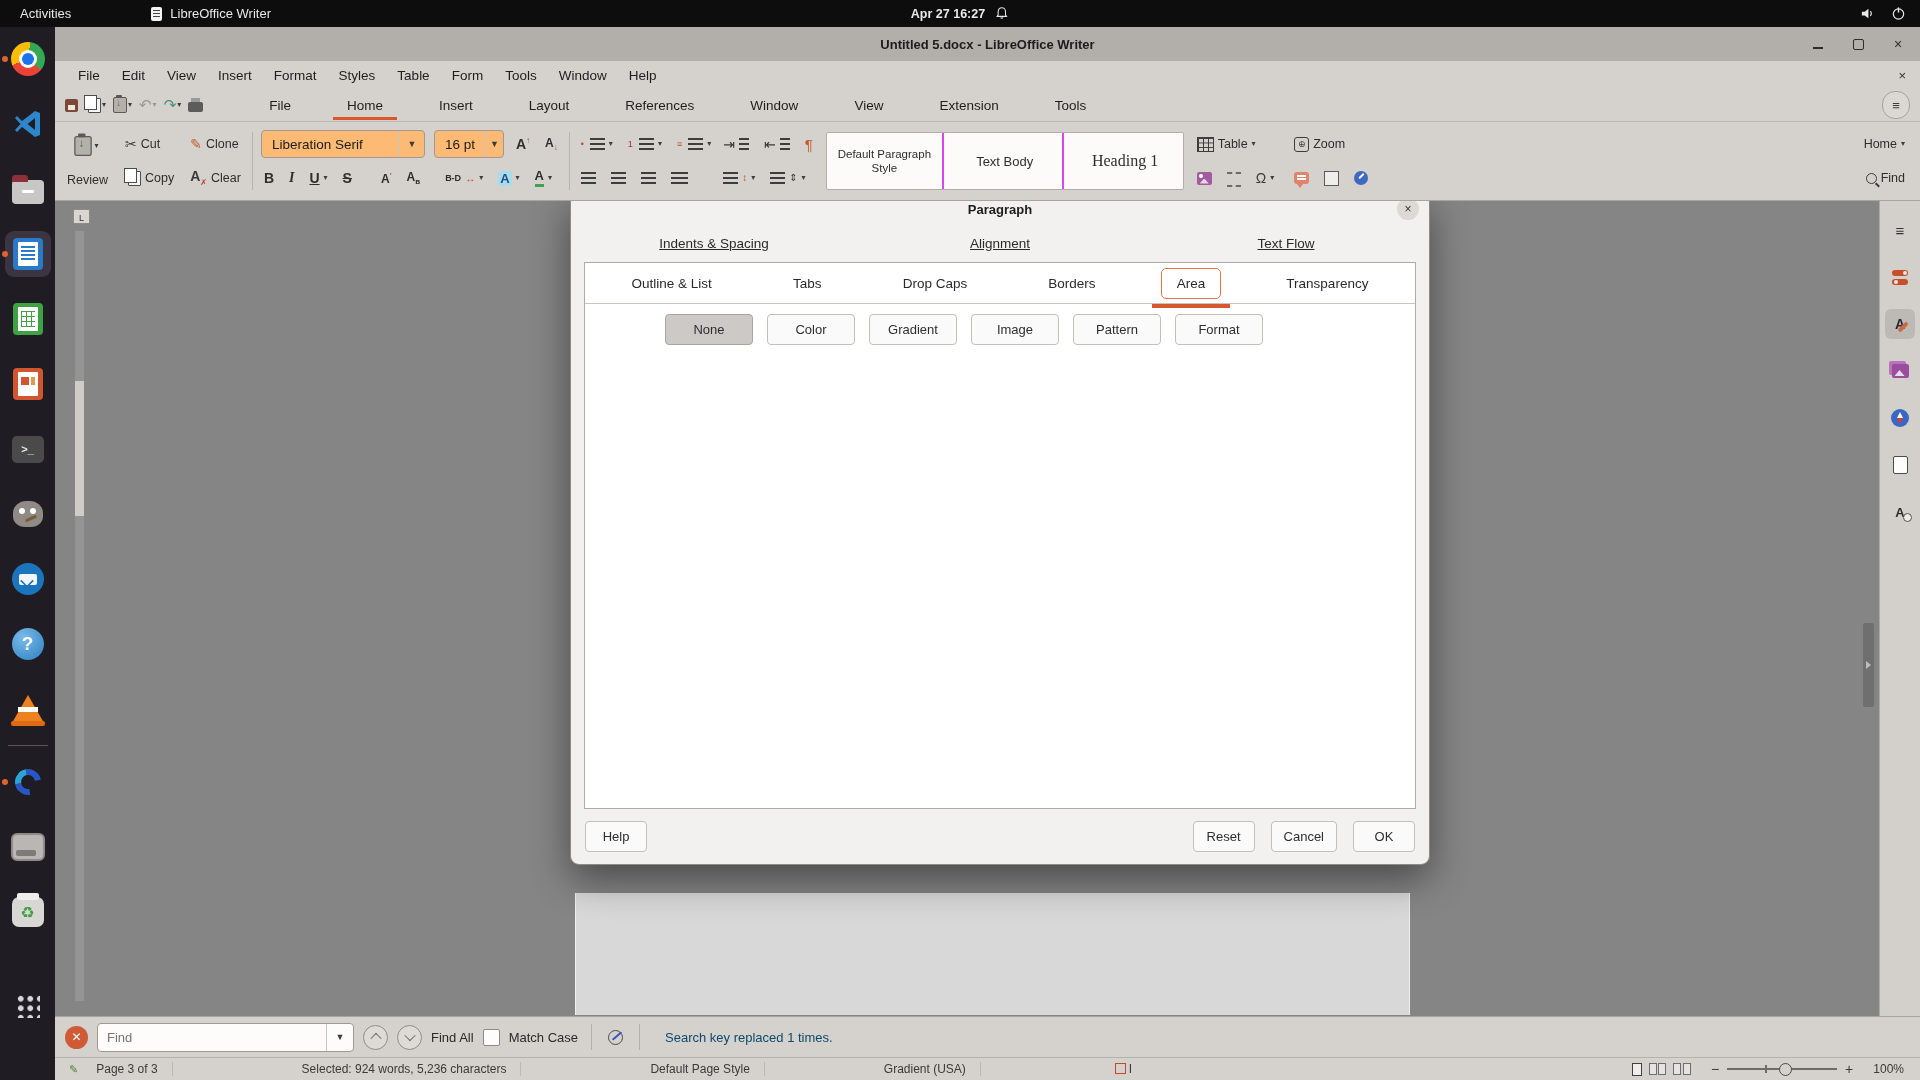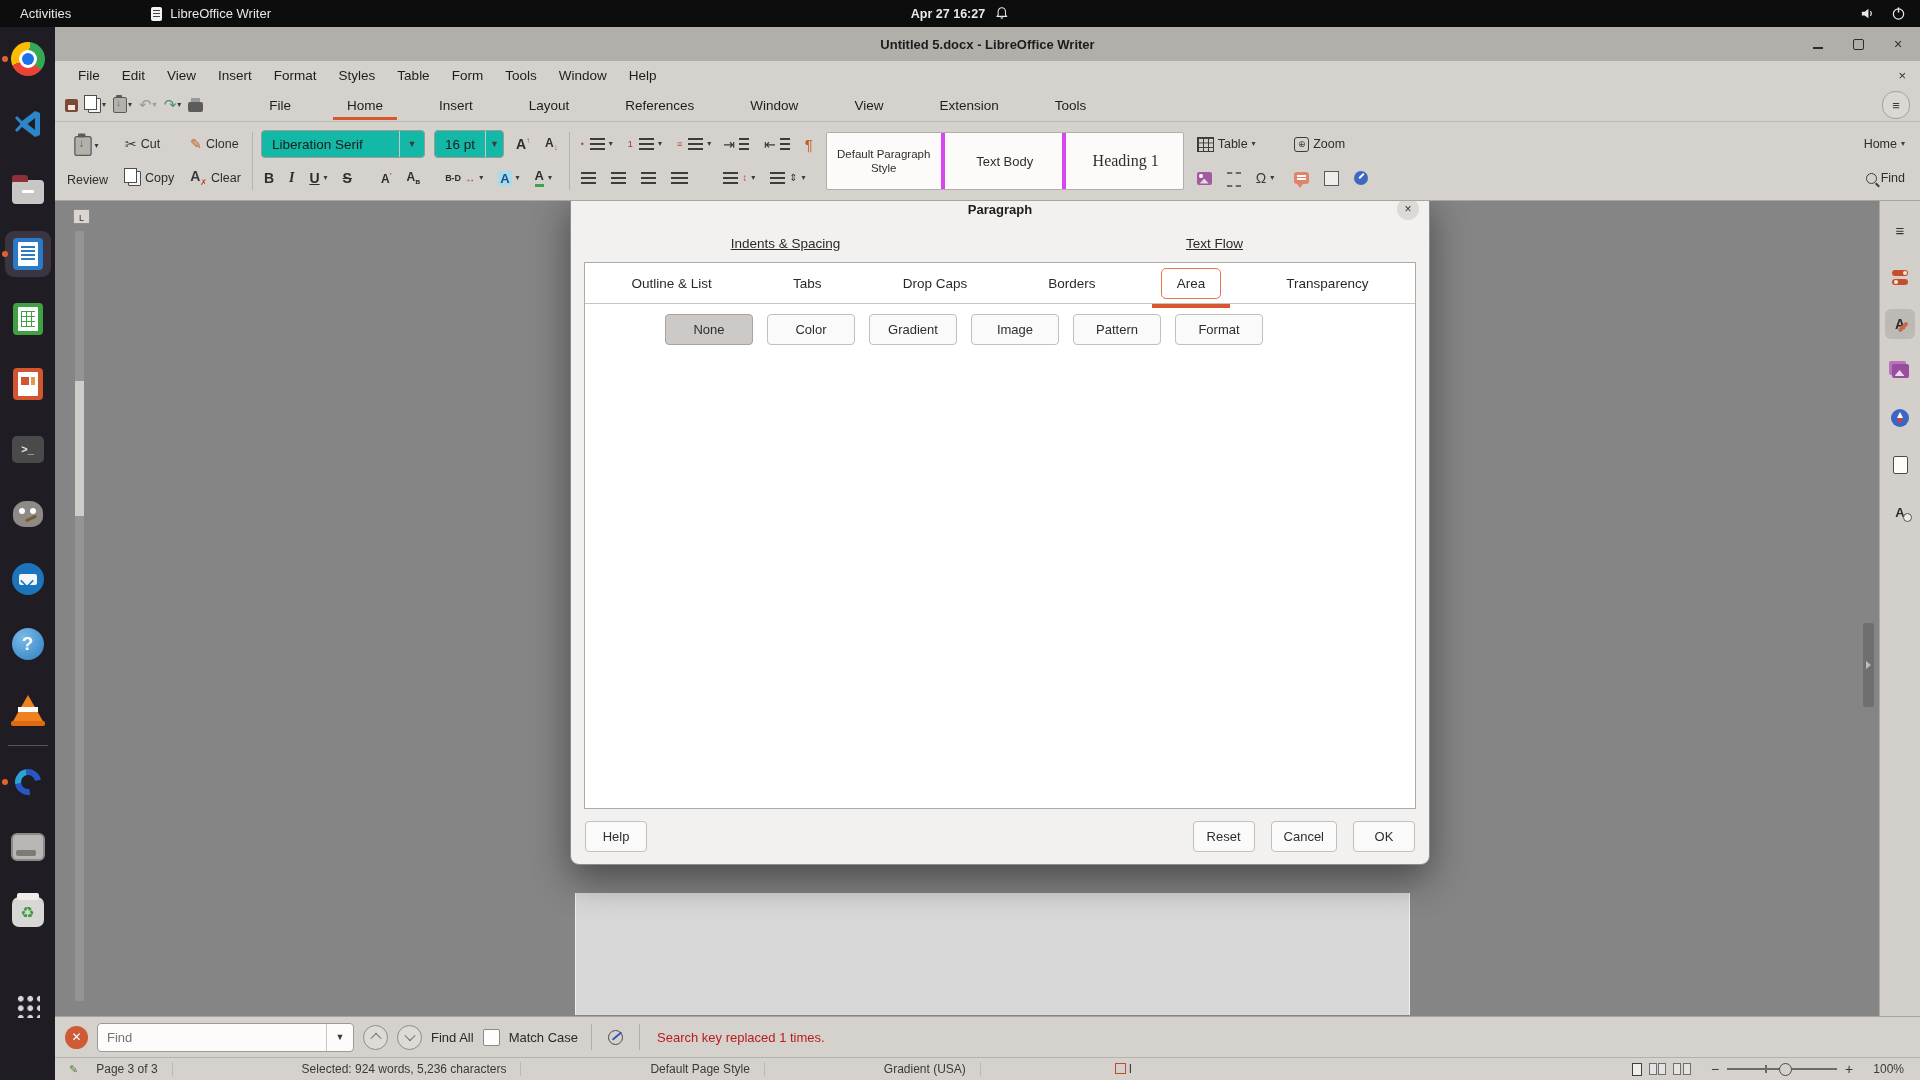--- a/index.html
+++ b/index.html
@@ -87,34 +87,34 @@
   .rtab{padding:6px 26px;font-size:13.5px;color:#1e1e1e;cursor:pointer;position:relative;}
   .rtab.active:after{content:"";position:absolute;left:12px;right:12px;bottom:-1px;height:3px;background:#d8572f;}
   .nb-menu{margin-left:auto;width:26px;height:26px;border:1px solid #a5a19d;border-radius:13px;background:#dbd8d4;display:flex;align-items:center;justify-content:center;font-size:13px;color:#3a3a3a;cursor:pointer;}
   
   .toolbar{height:78px;background:#d5d1cd;border-bottom:1px solid #a8a4a0;display:flex;align-items:stretch;padding:0 12px;flex:none;font-size:12.5px;color:#2e2e2e;}
   .tgroup{display:flex;flex-direction:column;justify-content:space-around;padding:5px 0;}
   .trow{display:flex;align-items:center;gap:9px;height:26px;}
   .tbtn{display:flex;align-items:center;gap:4px;cursor:pointer;padding:2px 3px;border-radius:3px;}
   .vdiv{width:1px;background:#b7b3ae;margin:10px 8px;}
   .glyph{font-size:14px;line-height:1;color:#3a3a3a;}
-  .combo{height:26px;background:#14b8a6;border:1px solid #9d9995;border-radius:4px;display:flex;align-items:center;cursor:pointer;}
+  .combo{height:26px;background:#fdba74;border:1px solid #9d9995;border-radius:4px;display:flex;align-items:center;cursor:pointer;}
   .combo .val{padding:0 10px;font-size:13.5px;color:#1c1c1c;white-space:nowrap;}
   .combo .cv{width:24px;border-left:1px solid #c9c5c1;align-self:stretch;display:flex;align-items:center;justify-content:center;color:#3c3c3c;font-size:9px;}
   .fontname{width:162px;justify-content:space-between;}
   .fontsize{width:68px;justify-content:space-between;}
   .bi{font-size:14px;font-weight:700;}
   .stripes{width:15px;height:12px;background:repeating-linear-gradient(to bottom,#3d3d3d 0 2px,transparent 2px 5px);}
   .mini-pre{font-size:9px;color:#b0502c;margin-right:2px;}
   .hl-a{background:#a8dcec;padding:0 2px;font-size:13px;font-weight:700;color:#1c4e8a;border-radius:1px;}
   .fc-a{font-size:13px;font-weight:700;border-bottom:3px solid #3fa34d;line-height:1.1;}
   .orange{color:#c35c28;}
   .stylebox{width:356px;height:56px;align-self:center;background:#fcfbfa;border:1px solid #b2aeaa;border-radius:2px;display:flex;margin:0 10px;}
   .stylecell{flex:1;display:flex;align-items:center;justify-content:center;text-align:center;cursor:pointer;padding:2px 6px;}
-  .stylecell + .stylecell{border-left:4px solid #d946ef;padding-left:9px;}
+  .stylecell + .stylecell{border-left:2px solid #d946ef;padding-left:9px;}
   .sc0{font-size:11.5px;line-height:1.25;}
   .sc1{font-size:13px;}
   .sc2{font-family:"Liberation Serif","DejaVu Serif",serif;font-size:16px;}
   .i-table{width:15px;height:13px;border:1.4px solid #3c3c3c;background:linear-gradient(#3c3c3c 1px,transparent 1px),linear-gradient(90deg,#3c3c3c 1px,transparent 1px);background-size:5px 4.5px;}
   .i-zoom{width:13px;height:13px;border:1.6px solid #3c3c3c;border-radius:3px;position:relative;display:flex;align-items:center;justify-content:center;font-size:9px;color:#3c3c3c;}
   .i-mag{width:9px;height:9px;border:1.7px solid #3d3d3d;border-radius:50%;position:relative;}
   .i-mag:after{content:"";position:absolute;right:-4px;bottom:-3px;width:5px;height:1.8px;background:#3d3d3d;transform:rotate(45deg);}
   .i-image{width:15px;height:13px;background:#a35ba0;border-radius:2px;position:relative;}
   .i-image:before{content:"";position:absolute;left:2px;top:2px;width:4px;height:4px;border-radius:50%;background:#fff;}
   .i-image:after{content:"";position:absolute;left:3px;bottom:1px;width:9px;height:5px;background:#e8d8ea;clip-path:polygon(0 100%,50% 0,100% 100%);}
@@ -180,21 +180,21 @@
   .fb-input .cv{width:26px;border-left:1px solid #c9c5c1;align-self:stretch;display:flex;align-items:center;justify-content:center;font-size:9px;color:#3c3c3c;cursor:pointer;}
   .fb-circle{width:23px;height:23px;border-radius:50%;border:1px solid #908c88;background:#dedbd7;display:flex;align-items:center;justify-content:center;cursor:pointer;}
   .chev{width:7px;height:7px;border-left:1.8px solid #6f6b67;border-top:1.8px solid #6f6b67;}
   .chev.up{transform:rotate(45deg) translate(1px,1px);}
   .chev.down{transform:rotate(-135deg) translate(1px,1px);}
   .fb-label{cursor:pointer;color:#2a2a2a;}
   .checkbox{width:15px;height:15px;background:#fdfdfd;border:1px solid #8d8984;border-radius:2px;cursor:pointer;}
   .fb-div{width:1px;height:26px;background:#b2aeaa;margin:0 4px;}
   .i-findrep{width:13px;height:13px;border:1.8px solid #4c4c4c;border-radius:50%;position:relative;}
   .i-findrep:after{content:"";position:absolute;left:2px;top:4px;width:12px;height:2px;background:#3558b8;transform:rotate(-40deg);border-radius:1px;}
-  .fb-status{color:#b91c1c;margin-left:4px;}
+  .fb-status{color:#0c4a6e;margin-left:12px;}
   
   .statusbar{height:22px;background:#d5d1cd;border-top:1px solid #b5b1ad;display:flex;align-items:center;font-size:12px;color:#3a3a3a;padding:0 10px;gap:0;flex:none;}
   .st{padding:0 14px;cursor:pointer;white-space:nowrap;}
   .st-pen{font-size:11px;color:#55803c;padding:0 4px;}
   .st-div{width:1px;height:14px;background:#bcb8b4;}
   .ins-box{width:9px;height:9px;border:1.5px solid #c0492f;display:inline-block;margin-right:3px;vertical-align:-1px;}
   .views{display:flex;align-items:center;gap:7px;padding:0 10px;}
   .v1{width:8px;height:11px;border:1.3px solid #3f3f3f;background:#efeeec;}
   .v2{display:flex;gap:1.5px;}
   .v2 i{width:6px;height:10px;border:1.2px solid #6f6f6f;background:#e6e4e2;display:block;}
@@ -606,20 +606,21 @@
         </span>
     </div>
 
     <div class="dialog" style="top:-8px;">
       <div class="dlg-header">
         <span class="dlg-title">Paragraph</span>
         <span class="dlg-close">×</span>
       </div>
       <div class="dlg-tabs1">
         <span class="dtab1">Indents &amp; Spacing</span>
+        <span class="dtab1">Alignment</span>
         <span class="dtab1">Text Flow</span>
       </div>
       <div class="dlg-box">
         <div class="dlg-tabs2">
           <span class="dtab2">Outline &amp; List</span>
           <span class="dtab2">Tabs</span>
           <span class="dtab2">Drop Caps</span>
           <span class="dtab2">Borders</span>
           <span class="dtab2 active">Area</span>
           <span class="dtab2">Transparency</span>

